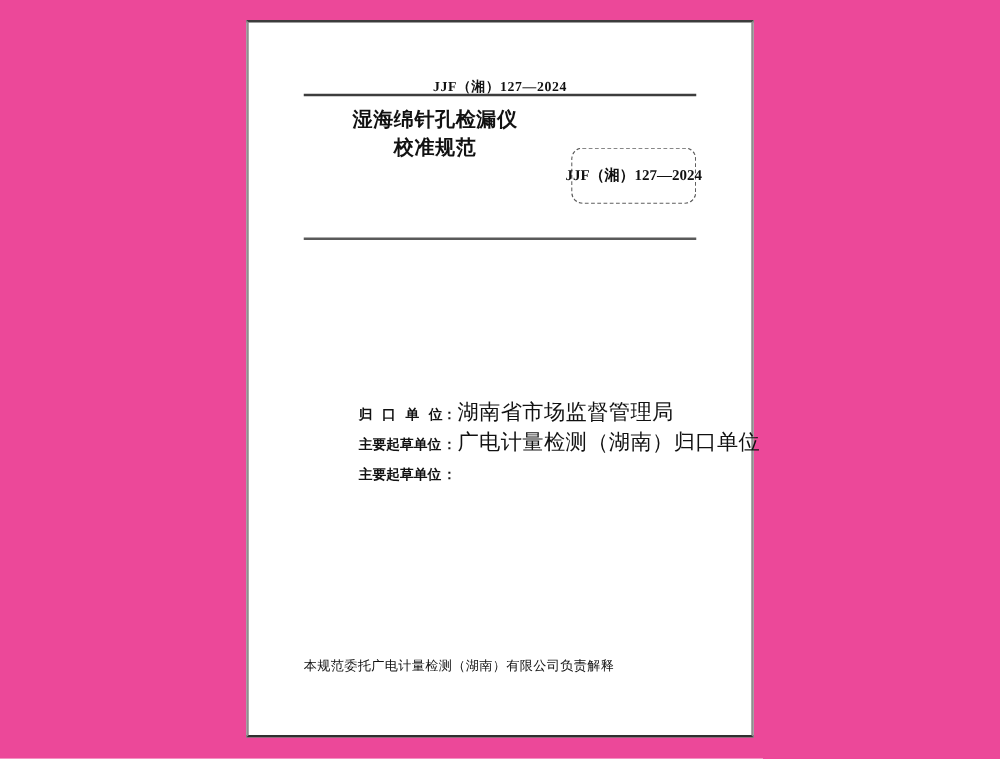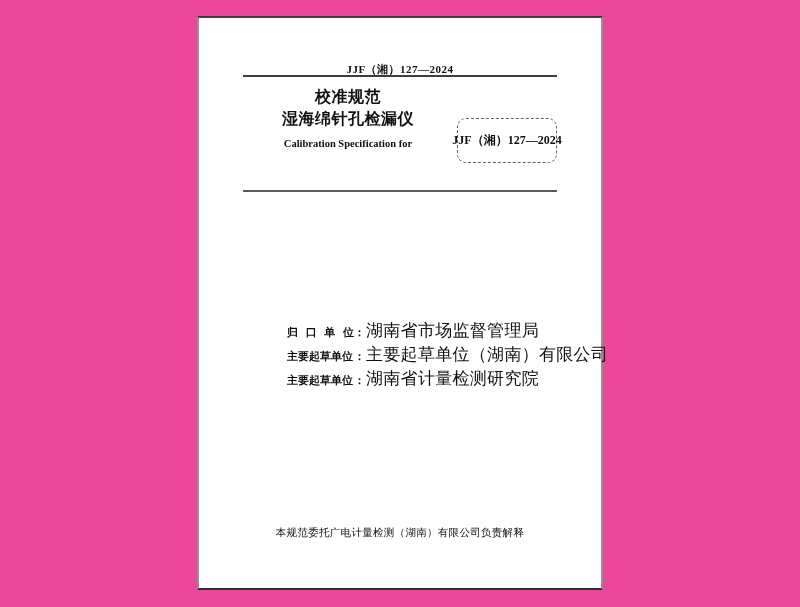--- a/index.html
+++ b/index.html
@@ -151,64 +151,62 @@
     font-family: "Liberation Serif", "DejaVu Serif", serif;
     font-size: 17px;
     letter-spacing: 0.3px;
   }
   
   .footer-note {
     position: absolute;
     top: 508px;
     left: 0;
     width: 100%;
-    text-align: center;
+    text-align: left;
     font-family: "Liberation Serif", "DejaVu Serif", serif;
     font-size: 10.5px;
     letter-spacing: 0.3px;
     white-space: nowrap;
   }
 </style>
 </head>
 <body>
 
 <div class="canvas">
   <div class="page">
     <div class="content">
 
       <div class="header-code">JJF（湘）127—2024</div>
       <div class="rule-top"></div>
 
       <div class="title-block">
+        <div class="title-cn">湿海绵针孔检漏仪</div>
         <div class="title-cn">校准规范</div>
-        <div class="title-cn">湿海绵针孔检漏仪</div>
-        <div class="title-en first">Calibration Specification for</div>
       </div>
 
       <div class="spec-box">
         <span class="spec-box-code">JJF（湘）127—2024</span>
       </div>
 
       <div class="rule-mid"></div>
 
       <div class="org-section">
         <div class="org-row">
           <span class="org-label justified">归口单位</span>
             <span class="org-colon">：</span>
           <span class="org-value">湖南省市场监督管理局</span>
         </div>
         <div class="org-row">
           <span class="org-label">主要起草单位</span>
             <span class="org-colon">：</span>
-          <span class="org-value">主要起草单位（湖南）有限公司</span>
+          <span class="org-value">广电计量检测（湖南）归口单位</span>
         </div>
         <div class="org-row">
           <span class="org-label">主要起草单位</span>
             <span class="org-colon">：</span>
-          <span class="org-value">湖南省计量检测研究院</span>
         </div>
       </div>
 
       <div class="footer-note">本规范委托广电计量检测（湖南）有限公司负责解释</div>
 
     </div>
   </div>
 </div>
 
 </body></html>

